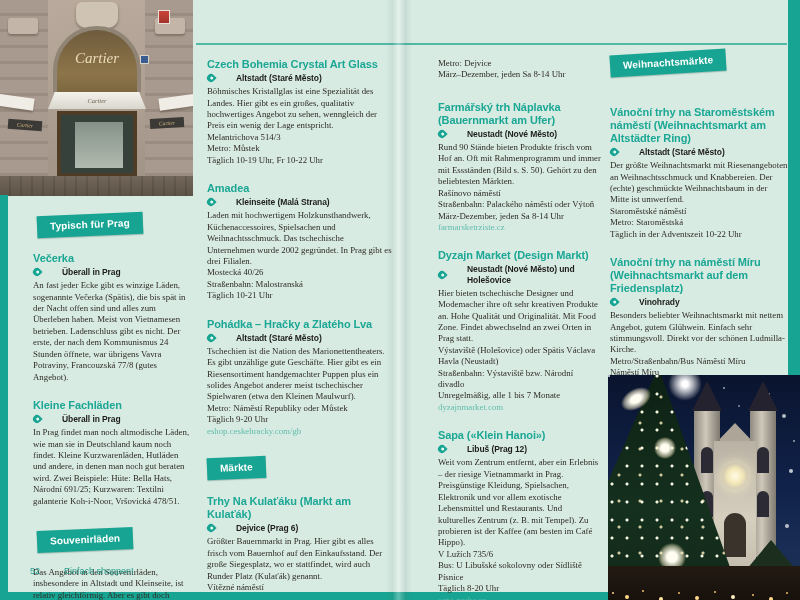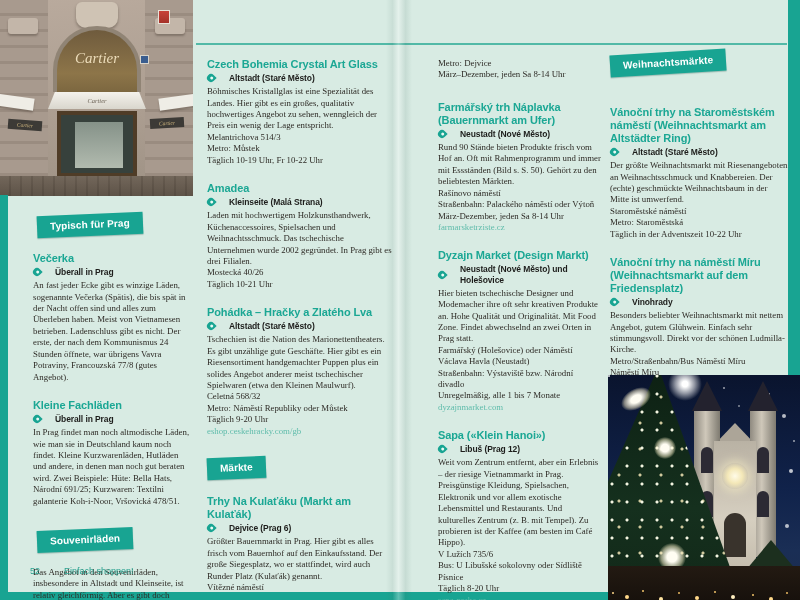--- a/index.html
+++ b/index.html
@@ -33,21 +33,21 @@
   }
   .badge.tilt-more { transform:rotate(-3.5deg); }
   .badge-row { margin-bottom:16px; }
   .col1 .badge-row { margin-left:4px; }
 
   .entry { margin-bottom:16px; }
   .entry-title {
     color:#1ba794; font-family:"Liberation Sans", sans-serif; font-weight:bold;
     font-size:11px; line-height:1.18; letter-spacing:-.1px; margin-bottom:2px;
   }
-  .loc-line { display:flex; align-items:center; gap:14px; margin:1px 0 3px; }
+  .loc-line { display:flex; align-items:center; gap:21px; margin:1px 0 3px; }
   .pin { position:relative; width:8px; height:8px; background:#18a492;
     border-radius:50% 50% 0 50%; transform:rotate(-45deg); flex:0 0 auto; }
   .pin::after { content:""; position:absolute; left:2.5px; top:2.5px; width:3px; height:3px;
     background:#eafaf5; border-radius:50%; }
   .loc-text { font-family:"Liberation Sans", sans-serif; font-weight:bold;
     font-size:8.5px; color:#1d1d1b; letter-spacing:-.1px; line-height:1.2; }
   .body, .detail { font-size:8.8px; line-height:1.3; color:#2e2b26; }
   .weblink { display:block; font-size:8.8px; line-height:1.3; color:#5fbcab; text-decoration:none; }
   .para { font-size:8.8px; line-height:1.3; color:#2e2b26; }
 
@@ -226,31 +226,31 @@
     </div>
 
     <div class="entry">
       <div class="entry-title">Amadea</div>
       <div class="loc-line">
         <span class="pin"></span>
         <span class="loc-text">Kleinseite (Malá Strana)</span>
       </div>
       <p class="body">Laden mit hochwertigem Holzkunsthandwerk, Küchenaccessoires, Spielsachen und Weihnachtsschmuck. Das tschechische Unternehmen wurde 2002 gegründet. In Prag gibt es drei Filialen.</p>
       <div class="detail">Mostecká 40/26</div>
+      <div class="detail">Straßenbahn: Malostranská</div>
       <div class="detail">Täglich 10-21 Uhr</div>
     </div>
 
     <div class="entry">
       <div class="entry-title">Pohádka – Hračky a Zlatého Lva</div>
       <div class="loc-line">
         <span class="pin"></span>
         <span class="loc-text">Altstadt (Staré Město)</span>
       </div>
       <p class="body">Tschechien ist die Nation des Marionettentheaters. Es gibt unzählige gute Geschäfte. Hier gibt es ein Riesensortiment handgemachter Puppen plus ein solides Angebot anderer meist tschechischer Spielwaren (etwa den Kleinen Maulwurf).</p>
-      <div class="detail">Celetná 568/32</div>
       <div class="detail">Metro: Náměstí Republiky oder Můstek</div>
       <div class="detail">Täglich 9-20 Uhr</div>
       <a class="weblink">eshop.ceskehracky.com/gb</a>
     </div>
 
     <div class="badge-row" style="margin-top:20px;"><span class="badge">Märkte</span></div>
 
     <div class="entry" style="margin-top:14px;">
       <div class="entry-title">Trhy Na Kulaťáku (Markt am Kulaťák)</div>
       <div class="loc-line">
@@ -281,21 +281,21 @@
       <a class="weblink">farmarsketrziste.cz</a>
     </div>
 
     <div class="entry">
       <div class="entry-title">Dyzajn Market (Design Markt)</div>
       <div class="loc-line">
         <span class="pin"></span>
         <span class="loc-text">Neustadt (Nové Město) und Holešovice</span>
       </div>
       <p class="body">Hier bieten tschechische Designer und Modemacher ihre oft sehr kreativen Produkte an. Hohe Qualität und Originalität. Mit Food Zone. Findet abwechselnd an zwei Orten in Prag statt.</p>
-      <div class="detail">Farmářský (Holešovice) oder Náměstí Václava Havla (Neustadt)</div>
+      <div class="detail">Výstaviště (Holešovice) oder Spätis Václava Havla (Neustadt)</div>
       <div class="detail">Straßenbahn: Výstaviště bzw. Národní divadlo</div>
       <div class="detail">Unregelmäßig, alle 1 bis 7 Monate</div>
       <a class="weblink">dyzajnmarket.com</a>
     </div>
 
     <div class="entry">
       <div class="entry-title">Sapa («Klein Hanoi»)</div>
       <div class="loc-line">
         <span class="pin"></span>
         <span class="loc-text">Libuš (Prag 12)</span>

